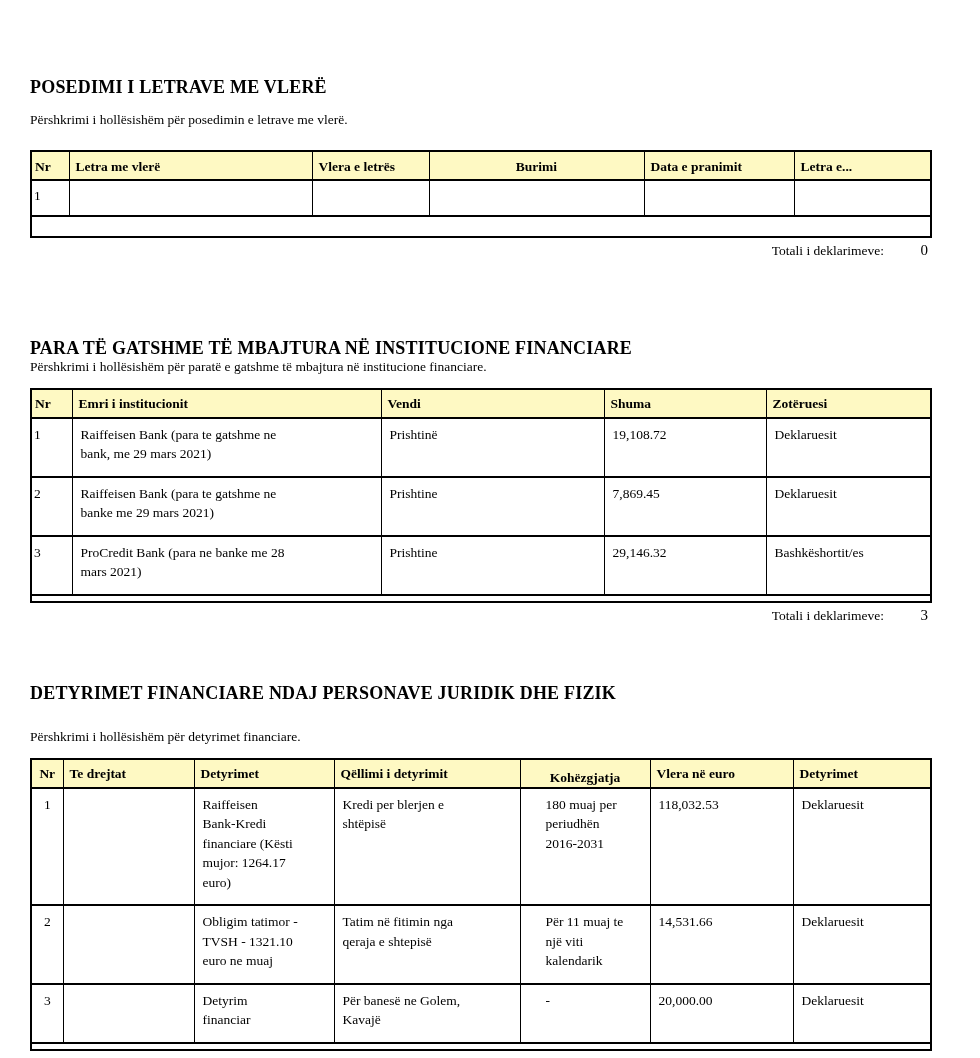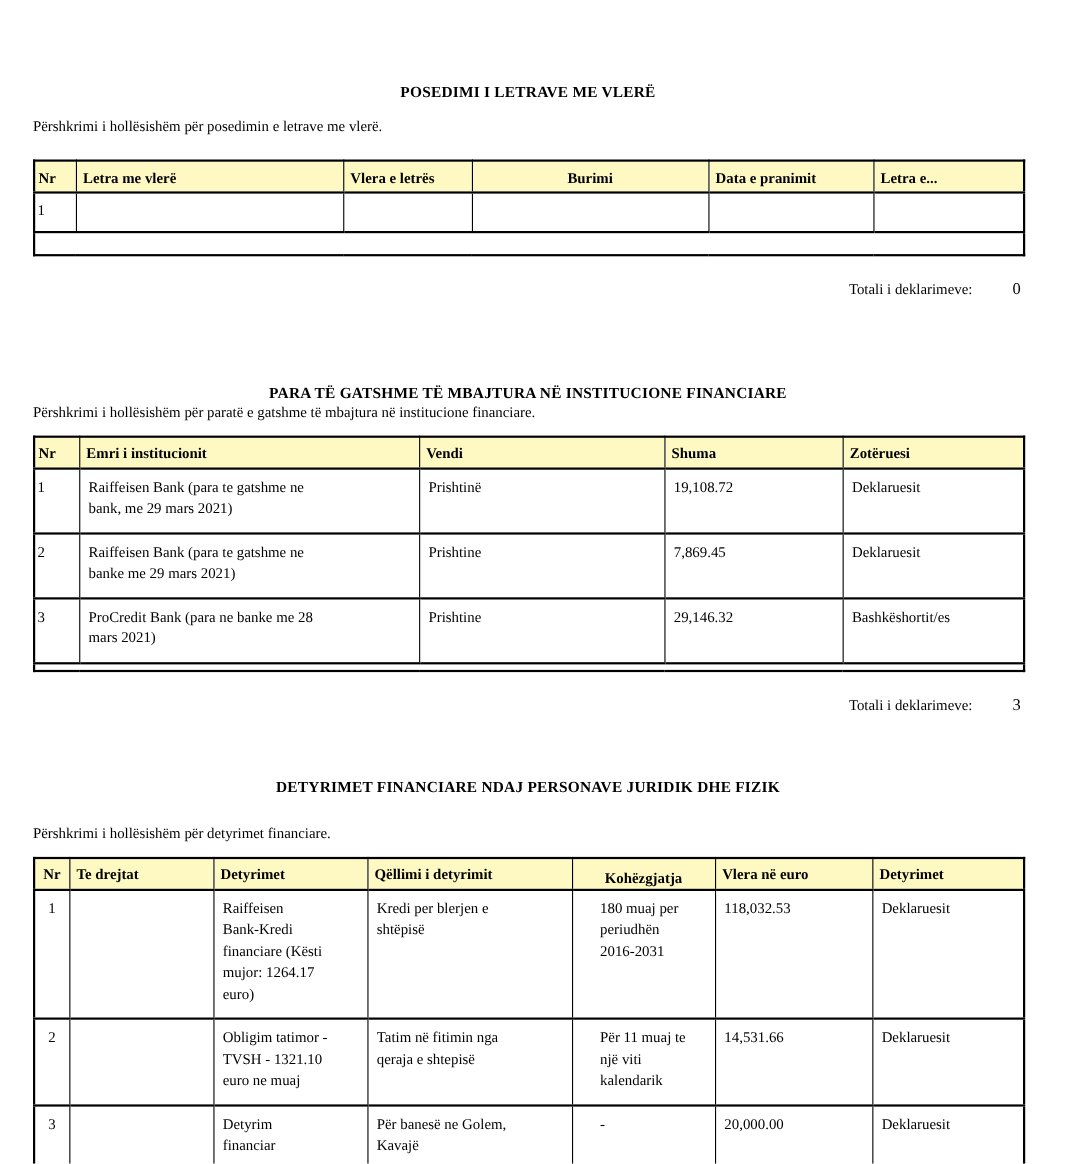--- a/index.html
+++ b/index.html
@@ -3,21 +3,21 @@
 <meta charset="utf-8">
 <style>
   html,body{margin:0;padding:0;background:#ffffff;}
   .page{
     width:980px;height:1058px;box-sizing:border-box;
     padding:0 50px 0 30px;background:#ffffff;color:#000;
     font-family:"Liberation Serif","DejaVu Serif",serif;
     overflow:hidden;
   }
   .section-title{
-    font-size:14px;font-weight:bold;text-align:center;margin:0;
+    font-size:18px;font-weight:bold;margin:0;
     letter-spacing:.2px;
   }
   .section-desc{
     font-size:13.5px;margin:0;
   }
   .sec1 .section-title{padding-top:77px;}
   .sec1 .section-desc{margin-top:14px;}
   .sec2 .section-title{padding-top:79px;}
   .sec2 .section-desc{}
   .sec3 .section-title{padding-top:59px;}
@@ -53,21 +53,21 @@
   .t3 th:nth-child(5){text-align:center;vertical-align:bottom;padding-bottom:1px;}
   .t3 td:nth-child(5){padding-left:25px;}
   .t1 td{padding-top:5px;padding-bottom:9px;}
   
   tfoot td{
     height:5px;padding:0;border-left:none;border-right:none;
     border-top:2px solid #000;border-bottom:1px solid #000;background:#fff;
   }
   .total-row{
     display:flex;justify-content:flex-end;align-items:baseline;
-    margin-top:22px;font-size:13.5px;
+    margin-top:4px;font-size:13.5px;
   }
   .total-value{
     display:inline-block;width:44px;text-align:right;font-size:15px;
     margin-right:2px;
   }
 </style>
 </head>
 <body>
 
 <div class="page">

